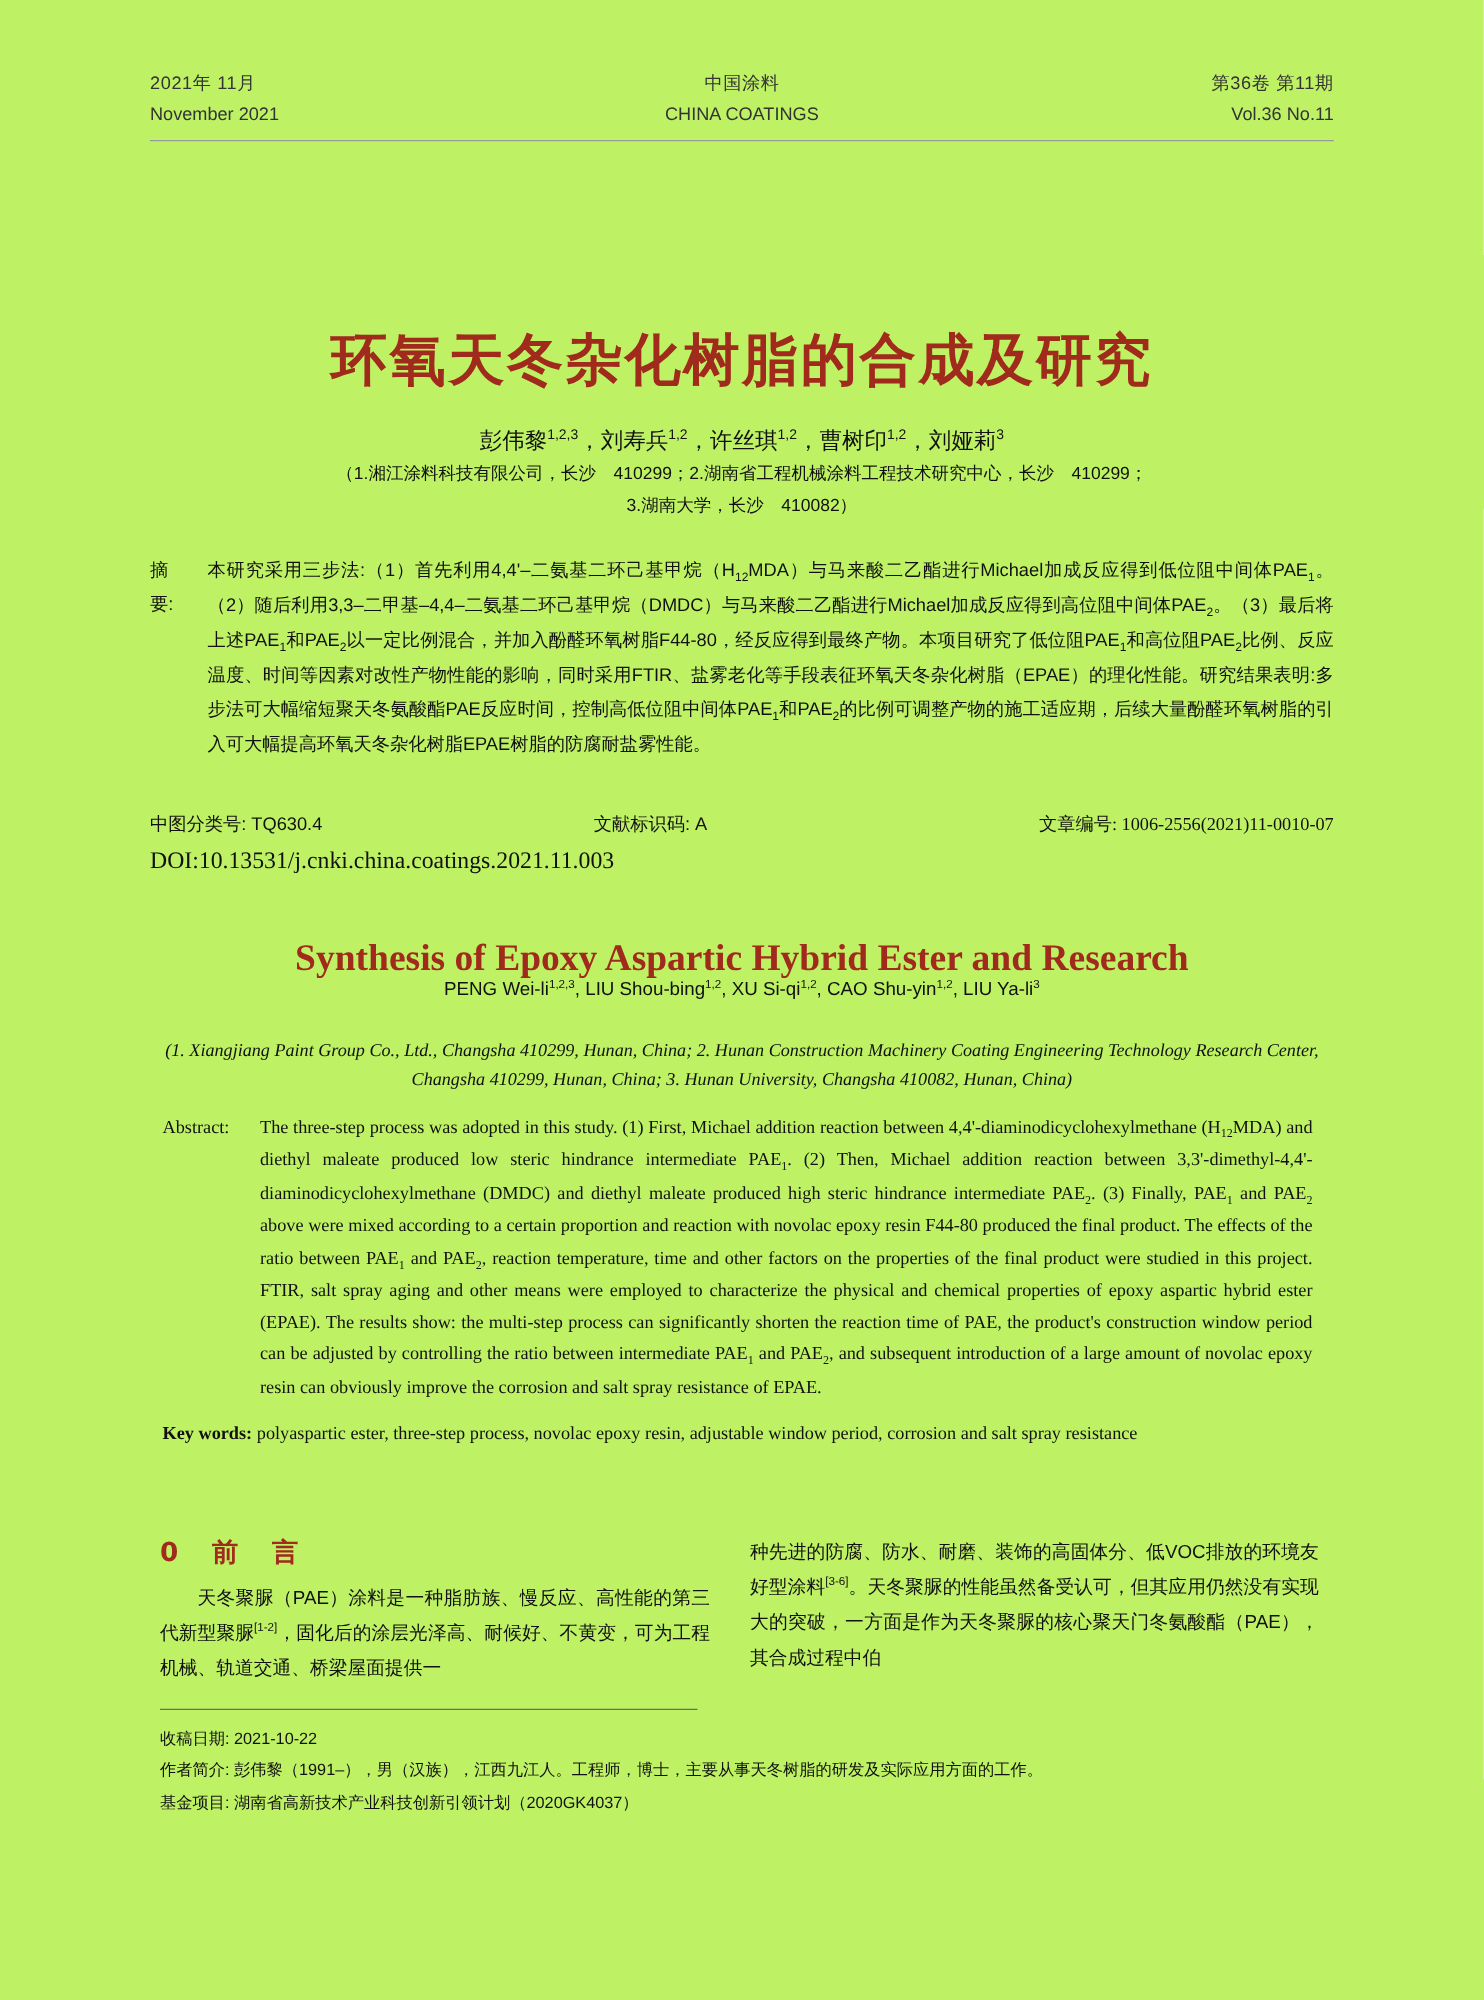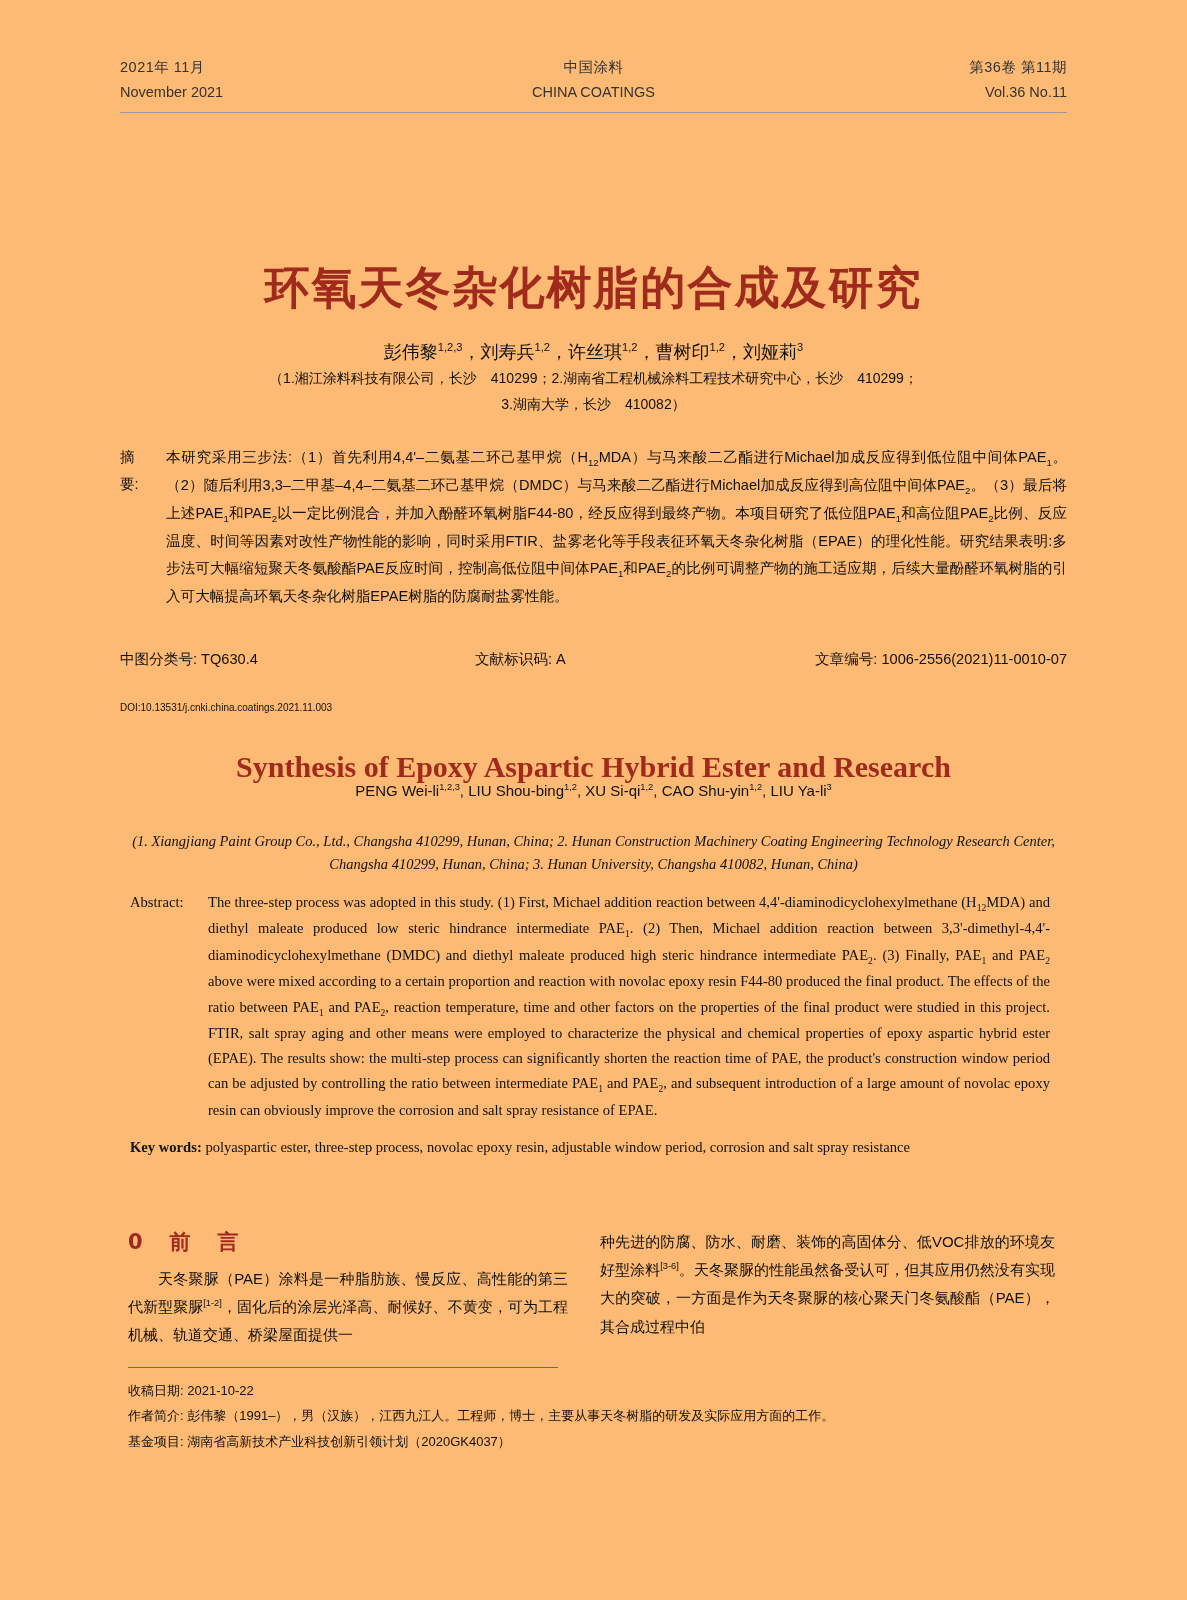--- a/index.html
+++ b/index.html
@@ -3,21 +3,21 @@
 <meta charset="utf-8">
 <style>
   html, body {
     margin: 0;
     padding: 0;
     background: #f0f0f0;
   }
   .page {
     width: 1187px;
     height: 1600px;
-    background: #fdba74;
+    background: #bef264;
     position: relative;
     box-sizing: border-box;
     font-family: "Liberation Sans", sans-serif;
     color: #1a1a1a;
     overflow: hidden;
   }
 
   
   .runhead {
     position: absolute;
@@ -109,30 +109,29 @@
     position: absolute;
     left: 120px;
     top: 650px;
     width: 947px;
     font-size: 14.6px;
     color: #111;
     display: flex;
   }
   .clc-row .c1 { width: 355px; }
   .clc-row .c2 { width: 265px; }
-  .clc-row .c3 { flex: 1; text-align: right; }
+  .clc-row .c3 { flex: 1; text-align: right; font-family: Liberation Serif, serif; }
   .doi-row {
     position: absolute;
     left: 120px;
     top: 678px;
     width: 947px;
-    font-size: 10px;
-    color: #111;
-    font-family: Liberation Sans, sans-serif;
-    margin-top: 24px;
+    font-size: 19px;
+    color: #111;
+    font-family: Liberation Serif, serif;
   }
 
   
   .title-en {
     position: absolute;
     top: 750px;
     left: 0;
     width: 1187px;
     text-align: center;
     font-size: 30px;

